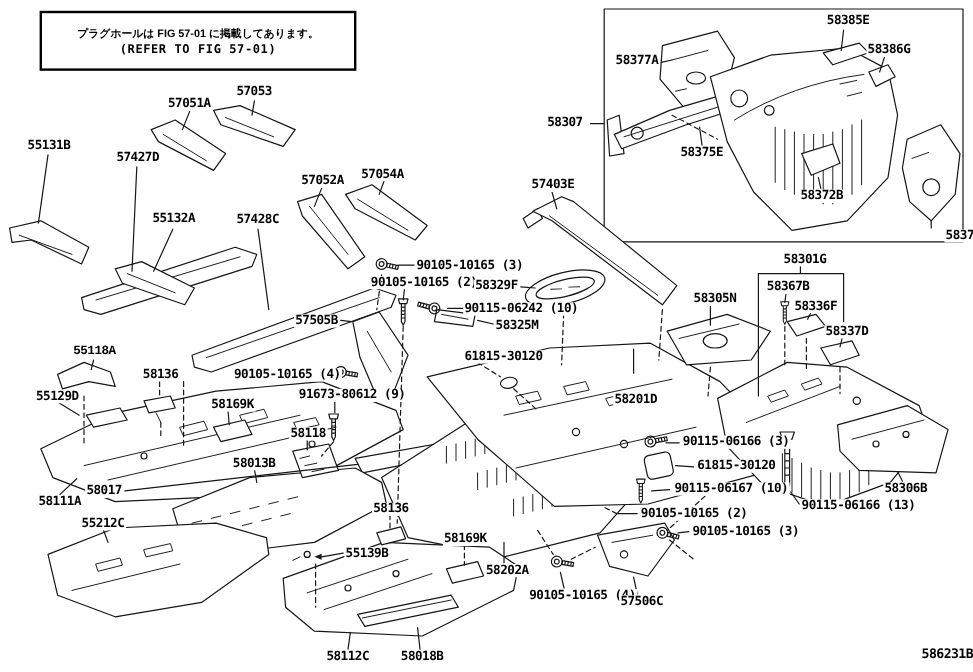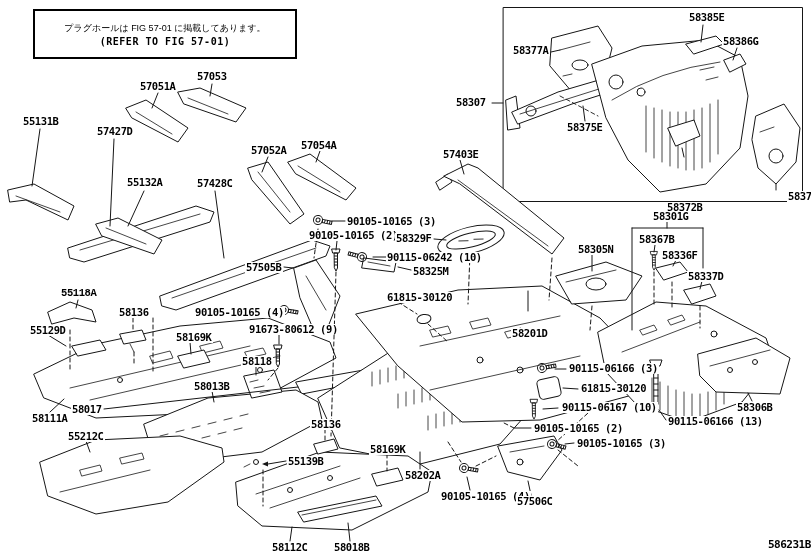--- a/index.html
+++ b/index.html
@@ -8,21 +8,21 @@
   #art{position:absolute;left:0;top:0;}
   #art path,#art ellipse,#art circle,#art rect,#art line,#art polygon{
       stroke:#161616;fill:none;stroke-width:1;stroke-linejoin:round;stroke-linecap:round;}
   #art .fillw{fill:#fff;}
   #art .dash{stroke-dasharray:4 3;stroke-width:0.9;}
   #art .thin{stroke-width:0.8;}
   #art .solidfill{fill:#161616;stroke:none;}
   #note-box{position:absolute;left:33px;top:9px;width:260px;height:46px;border:2px solid #000;
       background:#fff;display:flex;flex-direction:column;align-items:center;justify-content:center;
       gap:1px;z-index:3;}
-  .note-ja{font-size:9px;font-weight:normal;color:#000;white-space:nowrap;}
+  .note-ja{font-size:9px;font-weight:bold;color:#000;white-space:nowrap;}
   .note-en{font-size:8.5px;color:#000;white-space:nowrap;}
   .note-refer{font:bold 10px "DejaVu Sans Mono",monospace;letter-spacing:0.5px;color:#000;white-space:nowrap;}
   .part-label{position:absolute;font:bold 10.5px "DejaVu Sans Mono",monospace;letter-spacing:-0.4px;
       white-space:nowrap;color:#000;background:#fff;padding:0 1px;line-height:1;z-index:2;}
   #figure-code{position:absolute;left:768px;top:538px;font:bold 11px "DejaVu Sans Mono",monospace;
       letter-spacing:-0.5px;color:#000;z-index:2;}
 </style>
 </head>
 <body>
 
@@ -297,21 +297,21 @@
   <span class="note-ja">プラグホールは FIG 57-01 に掲載してあります。</span>
   <span class="note-refer">(REFER TO FIG 57-01)</span>
 </div>
 
 <div id="labels-layer">
     <span class="part-label" style="left: 688px; top: 12px; text-align: right;">58385E</span>
     <span class="part-label" style="left: 722px; top: 36px;">58386G</span>
     <span class="part-label" style="left: 512px; top: 45px;">58377A</span>
     <span class="part-label" style="left: 455px; top: 97px;">58307</span>
     <span class="part-label" style="left: 566px; top: 122px;">58375E</span>
-    <span class="part-label" style="left: 666px; top: 158px; margin-top: 44px;">58372B</span>
+    <span class="part-label" style="left: 666px; top: 158px;">58372B</span>
     <span class="part-label" style="left: 787px; top: 191px;">58378A</span>
     <span class="part-label" style="left: 139px; top: 81px;">57051A</span>
     <span class="part-label" style="left: 196px; top: 71px;">57053</span>
     <span class="part-label" style="left: 22px; top: 116px;">55131B</span>
     <span class="part-label" style="left: 96px; top: 126px;">57427D</span>
     <span class="part-label" style="left: 126px; top: 177px;">55132A</span>
     <span class="part-label" style="left: 196px; top: 178px;">57428C</span>
     <span class="part-label" style="left: 250px; top: 145px;">57052A</span>
     <span class="part-label" style="left: 300px; top: 140px;">57054A</span>
     <span class="part-label" style="left: 442px; top: 149px;">57403E</span>

